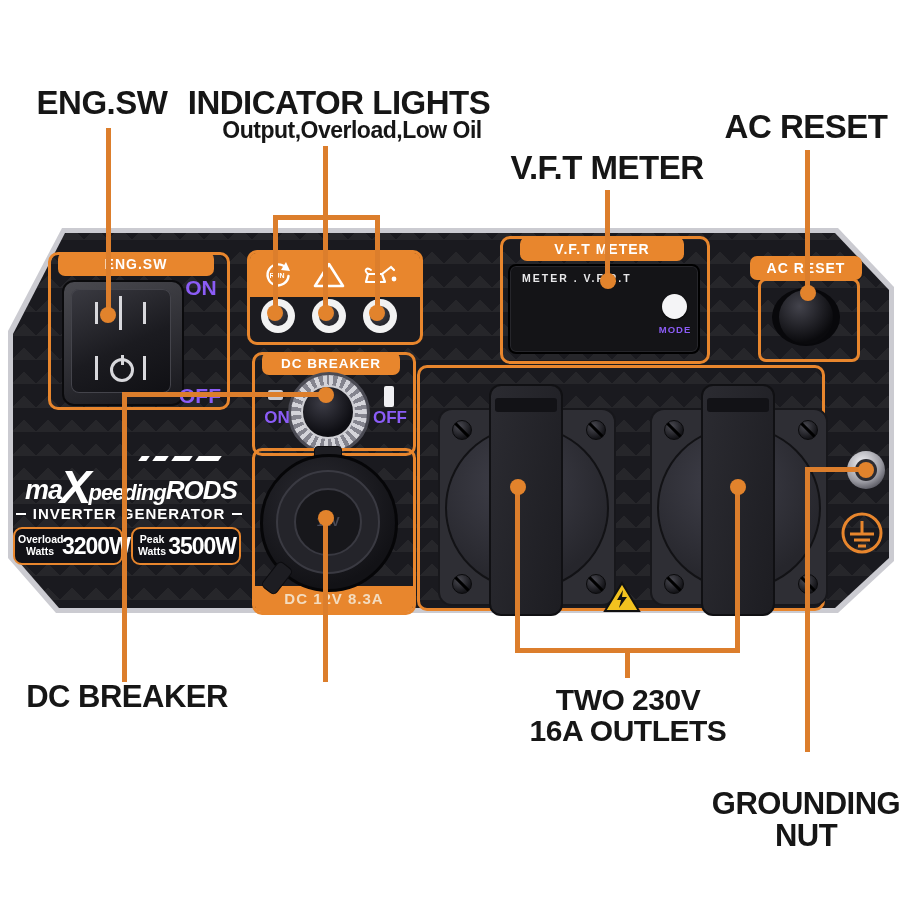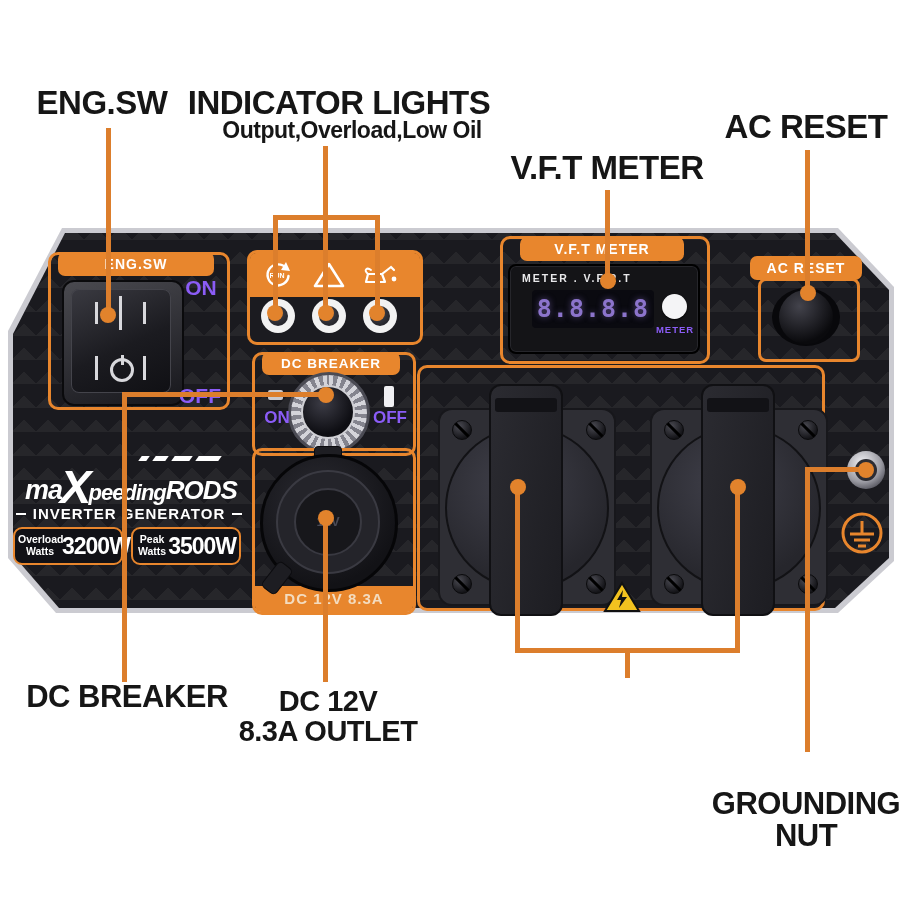--- a/index.html
+++ b/index.html
@@ -114,26 +114,23 @@
               background:#17171b;border:2px solid #393941;text-align:center;line-height:64px;
               color:#4a4a55;font-size:13px;font-weight:bold;">12V</div>
   <div style="position:absolute;left:268px;top:562px;width:16px;height:30px;background:#1d1d22;border-radius:5px;
               transform:rotate(38deg);border:1px solid #0c0c0f;"></div>
 
   <div class="obox" style="left:500px;top:236px;width:204px;height:122px;"></div>
   <div class="otab" style="left:520px;top:237px;width:164px;height:24px;font-size:14px;line-height:24px;">V.F.T METER</div>
   <div style="position:absolute;left:508px;top:264px;width:188px;height:86px;background:#141417;border-radius:8px;
               border:2px solid #000;box-shadow:inset 0 0 0 1px #26262b;"></div>
   <div style="position:absolute;left:522px;top:272px;color:#e8e8ea;font-size:10.5px;font-weight:bold;letter-spacing:2px;">METER . V.F.R.T</div>
-  <div style="position:absolute;left:532px;top:290px;width:122px;height:38px;background:#0a0a10;border-radius:4px;
-              text-align:center;line-height:38px;color:#8C74CC;font-family:'DejaVu Sans Mono',monospace;
-              font-weight:bold;font-size:25px;letter-spacing:1px;text-shadow:0 0 6px rgba(140,116,204,.55);">8.8.8.8</div>
   <div style="position:absolute;left:662px;top:294px;width:25px;height:25px;border-radius:50%;background:#f4f4f6;
               box-shadow:0 1px 2px #000;"></div>
-  <div class="wtxt" style="left:675px;top:324px;font-size:9.5px;letter-spacing:1px;">METER</div>
+  <div class="wtxt" style="left:675px;top:324px;font-size:9.5px;letter-spacing:1px;">MODE</div>
 
   <div class="otab" style="left:750px;top:256px;width:112px;height:24px;font-size:14px;line-height:24px;">AC RESET</div>
   <div class="obox" style="left:758px;top:278px;width:96px;height:78px;border-radius:8px;"></div>
   <div style="position:absolute;left:772px;top:288px;width:68px;height:58px;border-radius:50%;background:#08080b;"></div>
   <div style="position:absolute;left:779px;top:290px;width:54px;height:54px;border-radius:50%;
               background:radial-gradient(circle at 38% 30%,#43434c,#0a0a0d 72%);"></div>
 
   <div class="obox" style="left:417px;top:365px;width:402px;height:240px;"></div>
 
   <div style="position:absolute;left:438px;top:408px;width:174px;height:194px;background:#2e2e34;border-radius:14px;border:2px solid #17171b;"></div>
@@ -245,20 +242,20 @@
   <div class="cl" style="left:805px;top:467px;width:62px;height:5px;"></div>
   <div class="cl" style="left:805px;top:467px;width:5px;height:285px;"></div>
   <div class="dot" style="left:858px;top:462px;"></div>
 
   <div class="lbl" style="left:102px;top:86px;font-size:33px;">ENG.SW</div>
   <div class="lbl" style="left:352px;top:119px;font-size:23px;">Output,Overload,Low Oil</div>
   <div class="lbl" style="left:339px;top:86px;font-size:33px;">INDICATOR LIGHTS</div>
   <div class="lbl" style="left:607px;top:151px;font-size:33px;">V.F.T METER</div>
   <div class="lbl" style="left:806px;top:110px;font-size:33px;">AC RESET</div>
   <div class="lbl" style="left:127px;top:681px;font-size:31px;">DC BREAKER</div>
-  <div class="lbl" style="left:328px;top:686px;font-size:29px;">
-    <span>DC 12V</span><br><span>8.3A OUTLET</span>
+  <div class="lbl" style="left:628px;top:684px;font-size:30px;">
+    <span>TWO 230V</span><br><span>16A OUTLETS</span>
   </div>
   <div class="lbl" style="left:806px;top:788px;font-size:31px;">
     <span>GROUNDING</span><br><span>NUT</span>
   </div>
 
 </div>
 
 </body></html>

